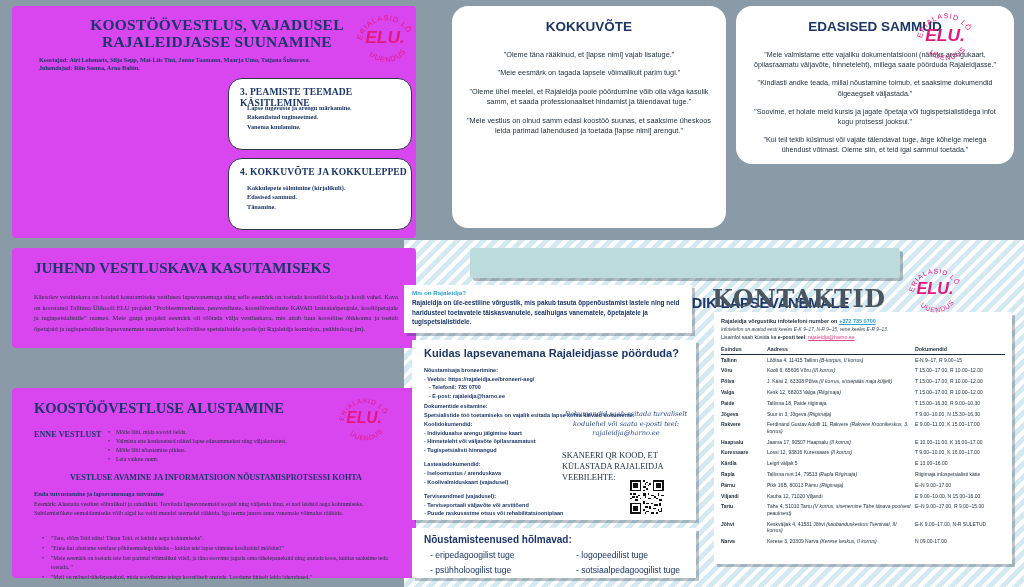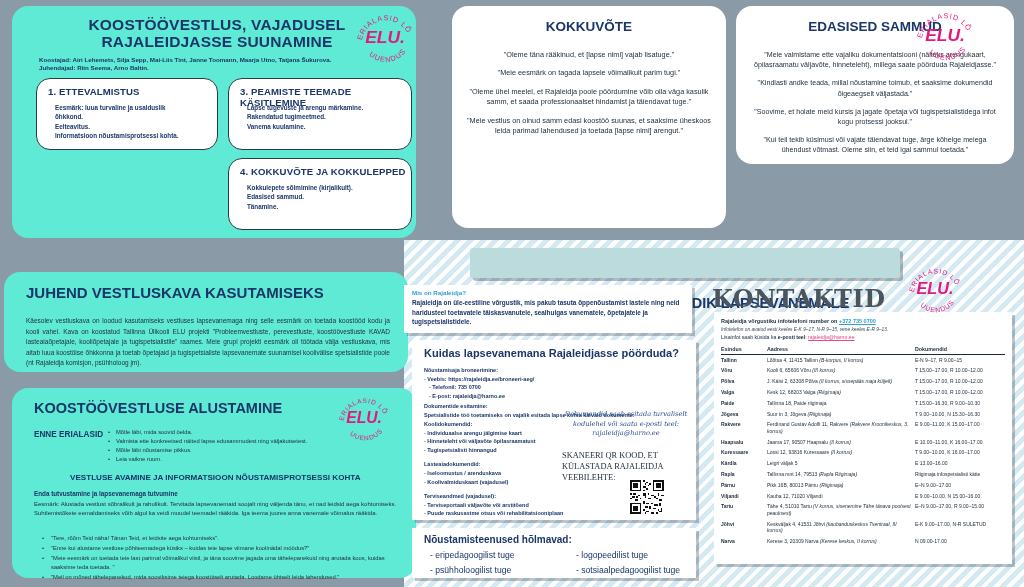--- a/index.html
+++ b/index.html
@@ -27,22 +27,23 @@
   }
 
   
   .card {
     position: absolute;
     background: #fff;
     border-radius: 16px;
   }
   .lightcard {
     position: absolute;
-    background: #5eead4;
-    border-radius: 16px;
+    background: #d946ef;
+    border-radius: 4px;
+    font-family: Liberation Serif, serif;
   }
 
   
   .h1 {
     color: #1b3668;
     font-weight: bold;
     text-align: center;
     letter-spacing: .2px;
   }
 
@@ -84,21 +85,21 @@
     font-size: 13.5px; font-weight: bold; color: #1b3668; text-align: center;
   }
   .quotes { position: absolute; left: 12px; right: 12px; top: 44px; }
   .quotes p {
     font-size: 7.3px; line-height: 10.4px; color: #22323f;
     text-align: center; margin-bottom: 8px;
   }
   #es .quotes p { font-size: 7.1px; line-height: 10.2px; }
 
   
-  #juhend { left: 4px; top: 248px; width: 404px; height: 100px; margin-top: 24px; }
+  #juhend { left: 12px; top: 248px; width: 404px; height: 100px; }
   #juhend h2 {
     position: absolute; left: 22px; top: 12px;
     font-size: 15px; font-weight: bold; color: #1b3668;
   }
   #juhend .para {
     position: absolute; left: 22px; right: 18px; top: 44px;
     font-size: 6.5px; line-height: 10.6px; color: #22323f; text-align: justify;
   }
 
   
@@ -262,29 +263,20 @@
 
   <div class="stripes" id="rightbg"></div>
 
   <div class="lightcard" id="tl">
     <div class="h1" id="tl-title">KOOSTÖÖVESTLUS, VAJADUSEL RAJALEIDJASSE SUUNAMINE</div>
     <div id="tl-credits">
       <div>Koostajad: Airi Lehemets, Silja Sepp, Mai-Liis Tint, Janne Toomann, Maarja Utno, Tatjana Šukurova.</div>
       <div>Juhendajad: Riin Seema, Arno Baltin.</div>
     </div>
 
-    <div class="stepbox" id="sb1">
-      <h3>1. ETTEVALMISTUS</h3>
-      <ul>
-        <li>Eesmärk: luua turvaline ja usalduslik</li>
-        <li>õhkkond.</li>
-        <li>Eelteavitus.</li>
-        <li>Informatsioon nõustamisprotsessi kohta.</li>
-      </ul>
-    </div>
 
     <div class="stepbox" id="sb2">
       <h3>3. PEAMISTE TEEMADE KÄSITLEMINE</h3>
       <ul>
         <li>Lapse tugevuste ja arengu märkamine.</li>
         <li>Rakendatud tugimeetmed.</li>
         <li>Vanema kuulamine.</li>
       </ul>
     </div>
 
@@ -351,21 +343,21 @@
     </svg>
   </div>
 
   <div class="lightcard" id="juhend">
     <h2>JUHEND VESTLUSKAVA KASUTAMISEKS</h2>
     <div class="para">Käesolev vestluskava on loodud kasutamiseks vestluses lapsevanemaga ning selle eesmärk on toetada koostööd kodu ja kooli vahel. Kava on koostatud Tallinna Ülikooli ELU projekti "Probleemvestluste, perevestluste, koostöövestluste KAVAD lasteaiaõpetajale, kooliõpetajale ja tugispetsialistile" raames. Meie grupi projekti eesmärk oli töötada välja vestluskava, mis aitab luua koostöise õhkkonna ja toetab õpetajaid ja tugispetsialiste lapsevanemate suunamisel koolivälise spetsialistide poole (nt Rajaleidja komisjon, psühholoog jm).</div>
   </div>
 
   <div class="lightcard" id="alust">
     <h2>KOOSTÖÖVESTLUSE ALUSTAMINE</h2>
-    <div class="subhead">ENNE ERIALASID</div>
+    <div class="subhead">ENNE VESTLUST</div>
     <ul class="b1">
       <li>Mõtle läbi, mida soovid öelda.</li>
       <li>Valmista ette konkreetsed näited lapse edusammudest ning väljakutsetest.</li>
       <li>Mõtle läbi nõustamise pikkus.</li>
       <li>Leia vaikne ruum.</li>
     </ul>
     <div class="sec2">VESTLUSE AVAMINE JA INFORMATSIOON NÕUSTAMISPROTSESSI KOHTA</div>
     <div class="sec3">Enda tutvustamine ja lapsevanemaga tutvumine</div>
     <div class="sec3p">Eesmärk: Alustada vestlust sõbralikult ja rahulikult. Tervitada lapsevanemaid soojalt ning väljenda tänu, et nad leidsid aega kohtumiseks. Suhtlemistõkete eemaldamiseks võib algul ka veidi muudel teemadel rääkida. Iga teema juures anna vanemale võimalus rääkida.</div>
     <ul class="b2">

